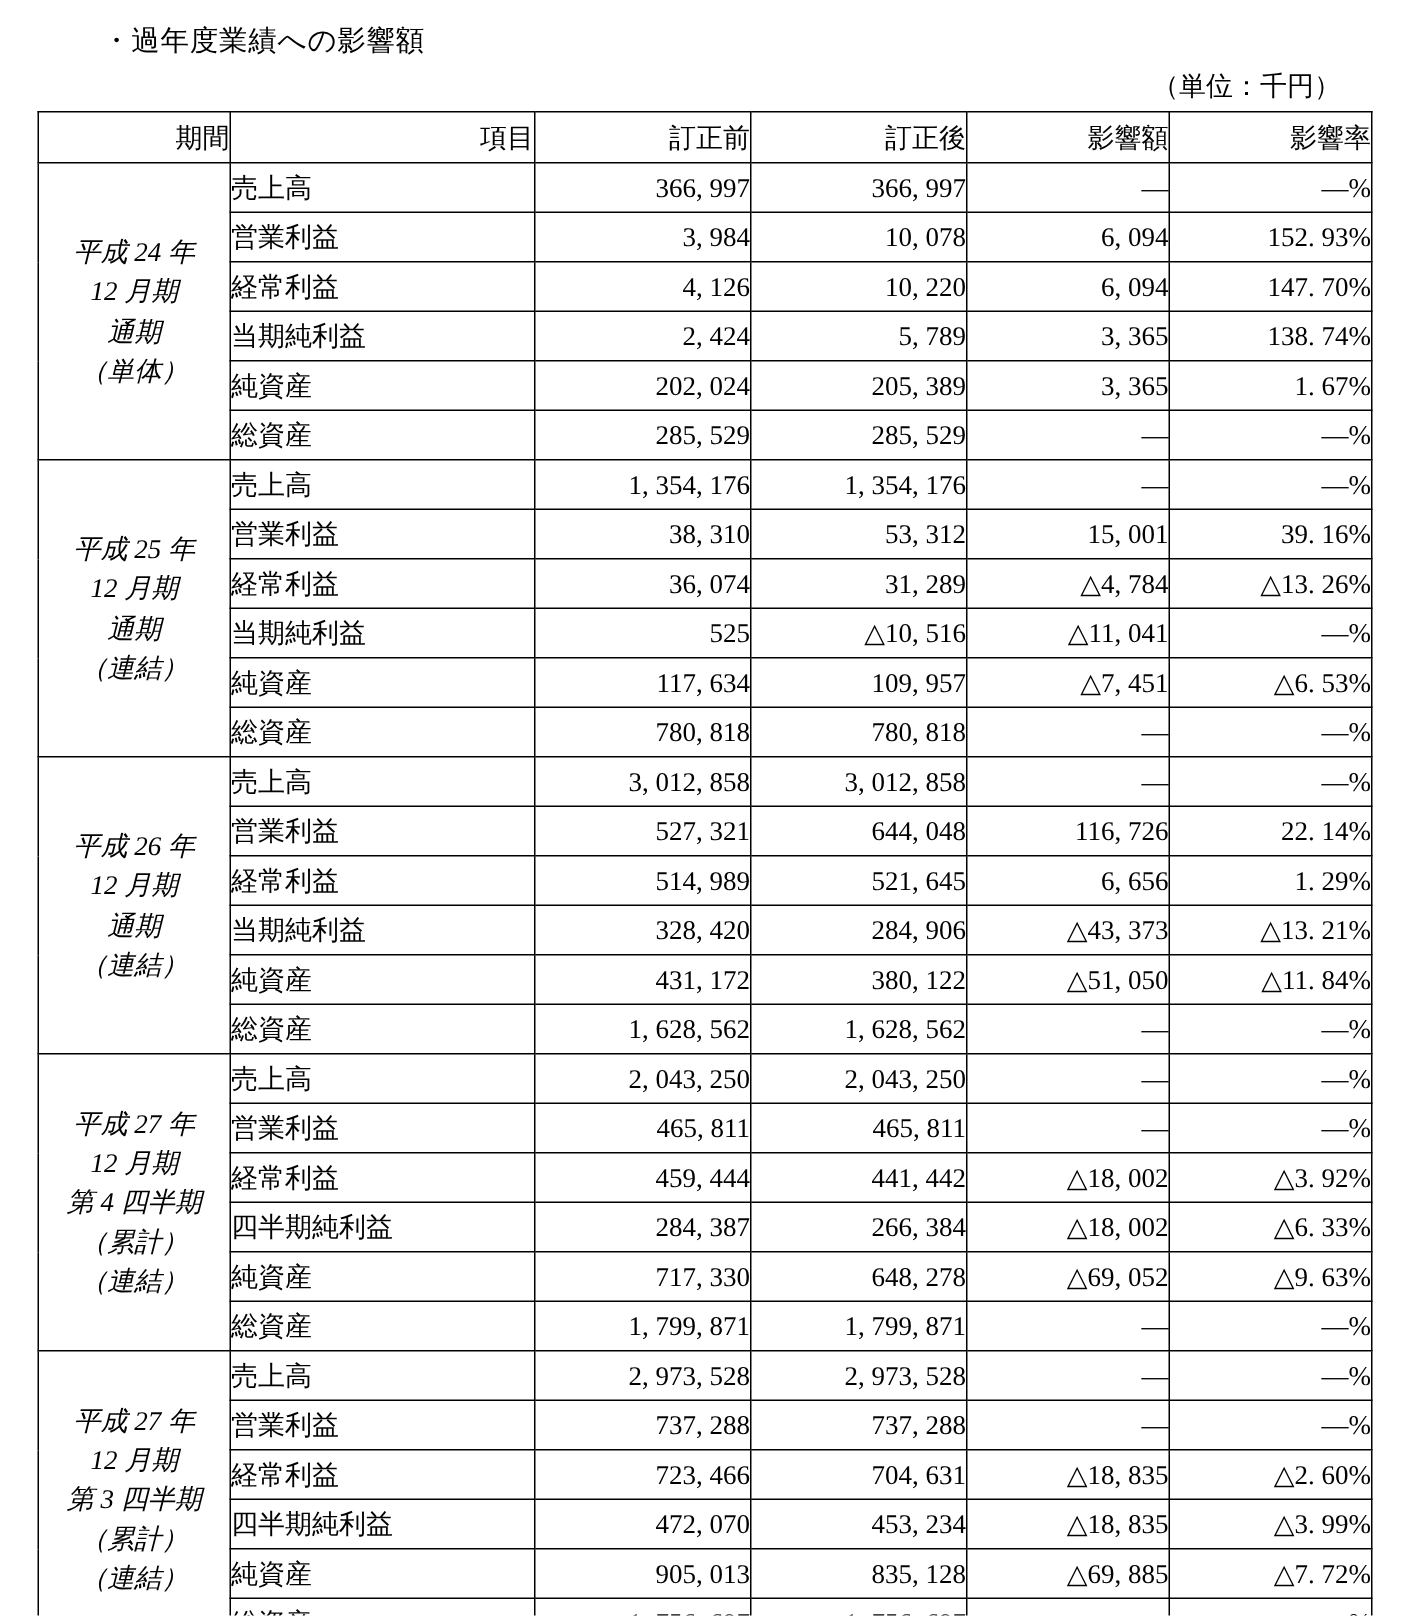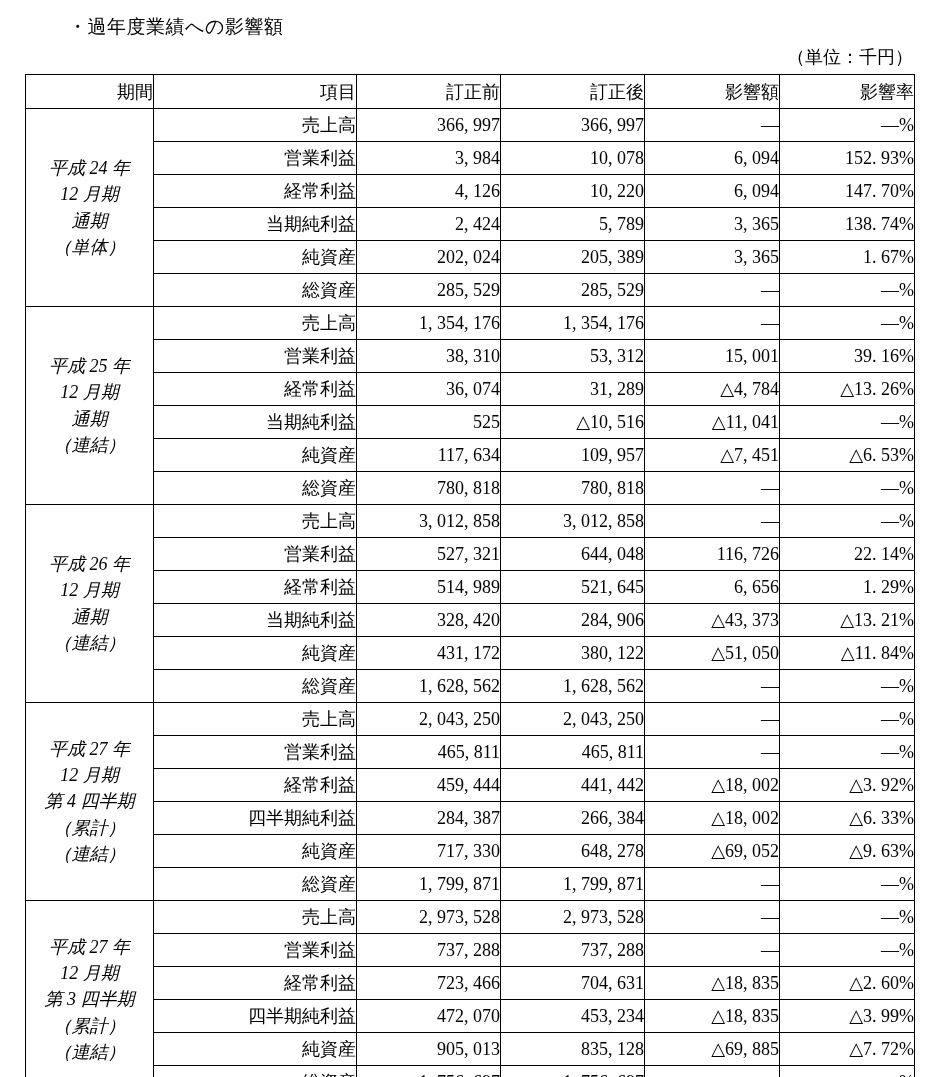--- a/index.html
+++ b/index.html
@@ -25,21 +25,21 @@
   .heading {
     position: absolute;
     left: 68px;
     top: 14px;
     font-size: 19px;
     letter-spacing: 0.5px;
     white-space: nowrap;
   }
   .unit-note {
     position: absolute;
-    right: 26px;
+    right: 45px;
     top: 45px;
     font-size: 18px;
     white-space: nowrap;
   }
   table.fin {
     position: absolute;
     left: 25px;
     top: 74px;
     width: 889px;
     border-collapse: collapse;
@@ -58,21 +58,21 @@
     vertical-align: middle;
     height: 34px;
   }
   td.period {
     text-align: center;
     vertical-align: middle;
     line-height: 1.45;
     font-size: 18px;
   }
   td.item {
-    text-align: right;
+    text-align: left;
     padding-left: 10px;
     vertical-align: middle;
     margin-top: 33px;
   }
   td.num {
     text-align: right;
     padding-right: 11px;
     vertical-align: middle;
     font-variant-numeric: tabular-nums;
   }

